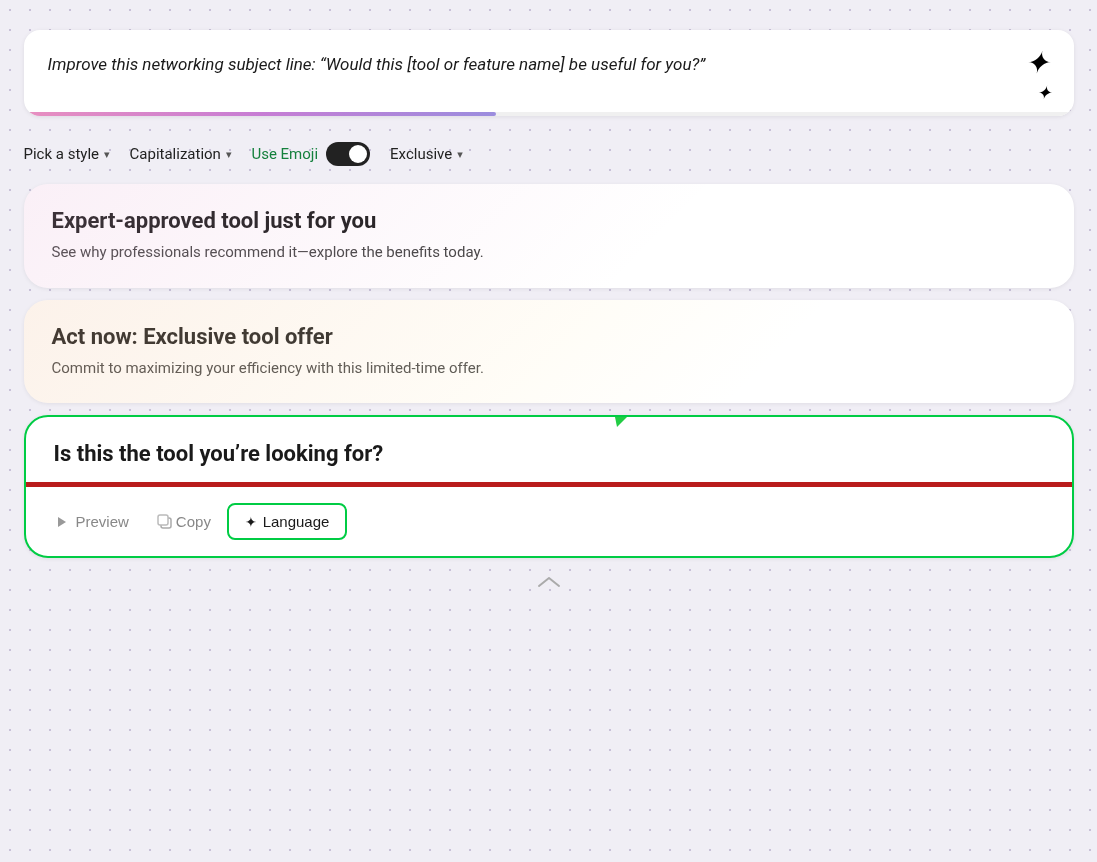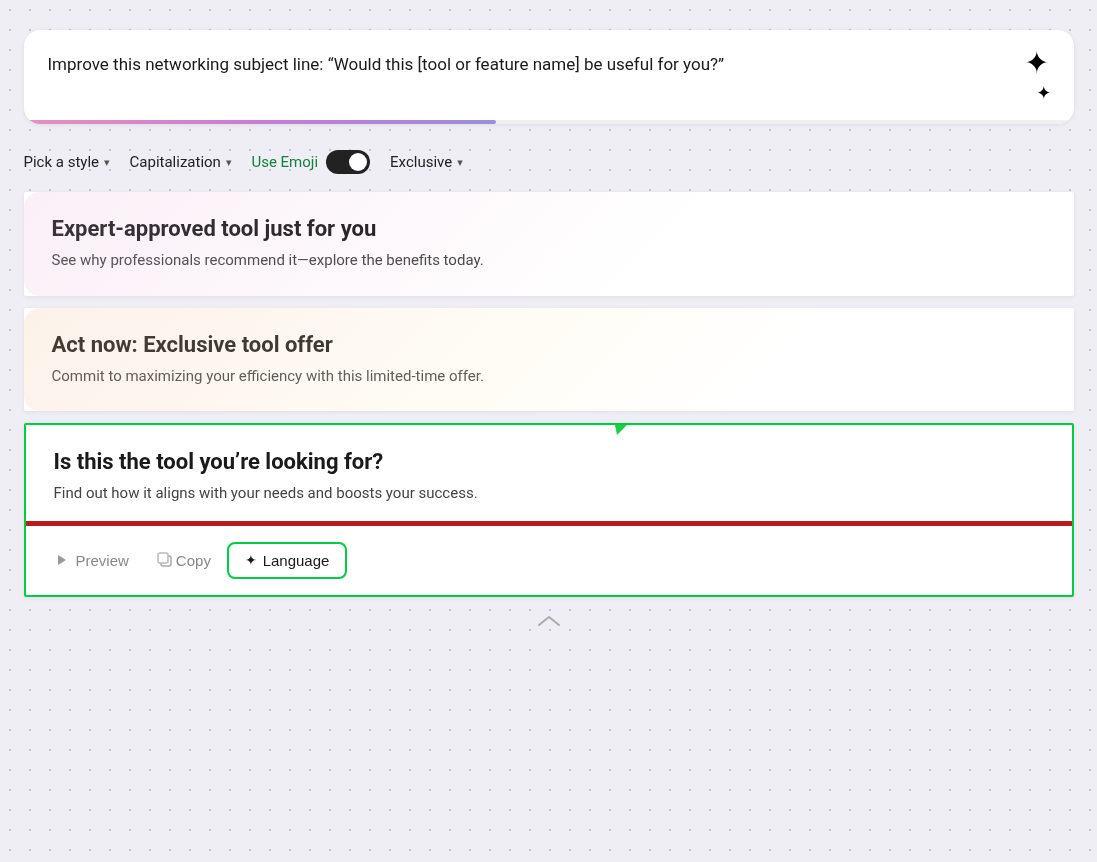--- a/index.html
+++ b/index.html
@@ -31,21 +31,22 @@
       padding: 22px 24px 0 24px;
       box-shadow: 0 1px 4px rgba(0,0,0,0.08);
       position: relative;
       overflow: hidden;
     }
 
     .input-card-top {
       display: flex;
       align-items: flex-start;
       justify-content: flex-start;
-      padding-bottom: 12px;
+      padding-bottom: 4px;
+      font-style: italic;
     }
 
     .input-text {
       font-size: 17px;
       color: #1a1a1a;
       line-height: 1.5;
       flex: 1;
       padding-right: 20px;
     }
 
@@ -117,21 +118,21 @@
       border-radius: 50%;
       position: absolute;
       top: 3px;
       right: 3px;
       transition: left 0.2s;
     }
 
     
     .result-card {
       background: white;
-      border-radius: 2px;
+      border-radius: 24px;
       padding: 24px 28px;
       box-shadow: 0 1px 4px rgba(0,0,0,0.07);
       position: relative;
       overflow: hidden;
     }
 
     .result-card::before {
       content: '';
       position: absolute;
       top: 0; left: 0; right: 0; bottom: 0;
@@ -292,21 +293,20 @@
     <div class="card-subtitle">See why professionals recommend it—explore the benefits today.</div>
   </div>
 
   <div class="result-card card-peach">
     <div class="card-title">Act now: Exclusive tool offer</div>
     <div class="card-subtitle">Commit to maximizing your efficiency with this limited-time offer.</div>
   </div>
 
   <div class="result-card card-active" style="position:relative;">
     <div class="card-title">Is this the tool you’re looking for?</div>
-    <div class="card-subtitle">Find out how it aligns with your needs and boosts your success.</div>
 
     <svg style="position:absolute;top:-55px;right:310px;width:200px;height:65px;pointer-events:none;" viewBox="0 0 200 65" xmlns="http://www.w3.org/2000/svg">
       <path d="M 190 5 Q 120 10 60 55" stroke="#22cc44" stroke-width="2.5" fill="none" stroke-linecap="round"></path>
       <polygon points="55,65 52,50 65,55" fill="#22cc44"></polygon>
     </svg>
 
     <div class="action-bar">
       <div class="action-bar-left">
         <button class="btn-preview">
           <span class="triangle-right"></span>

